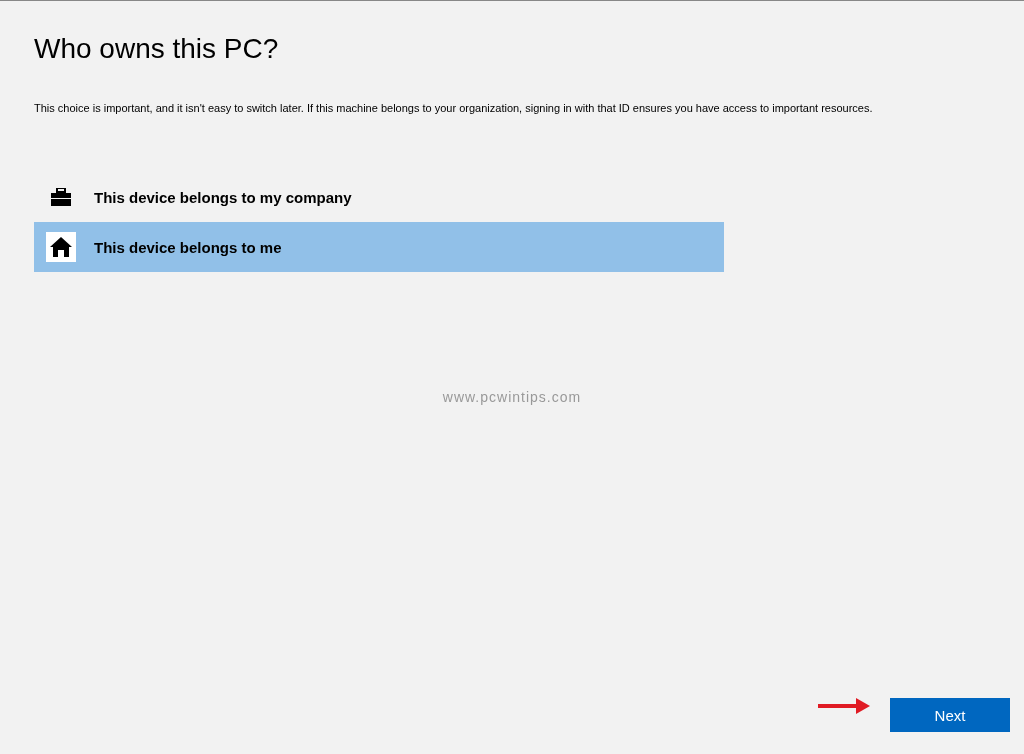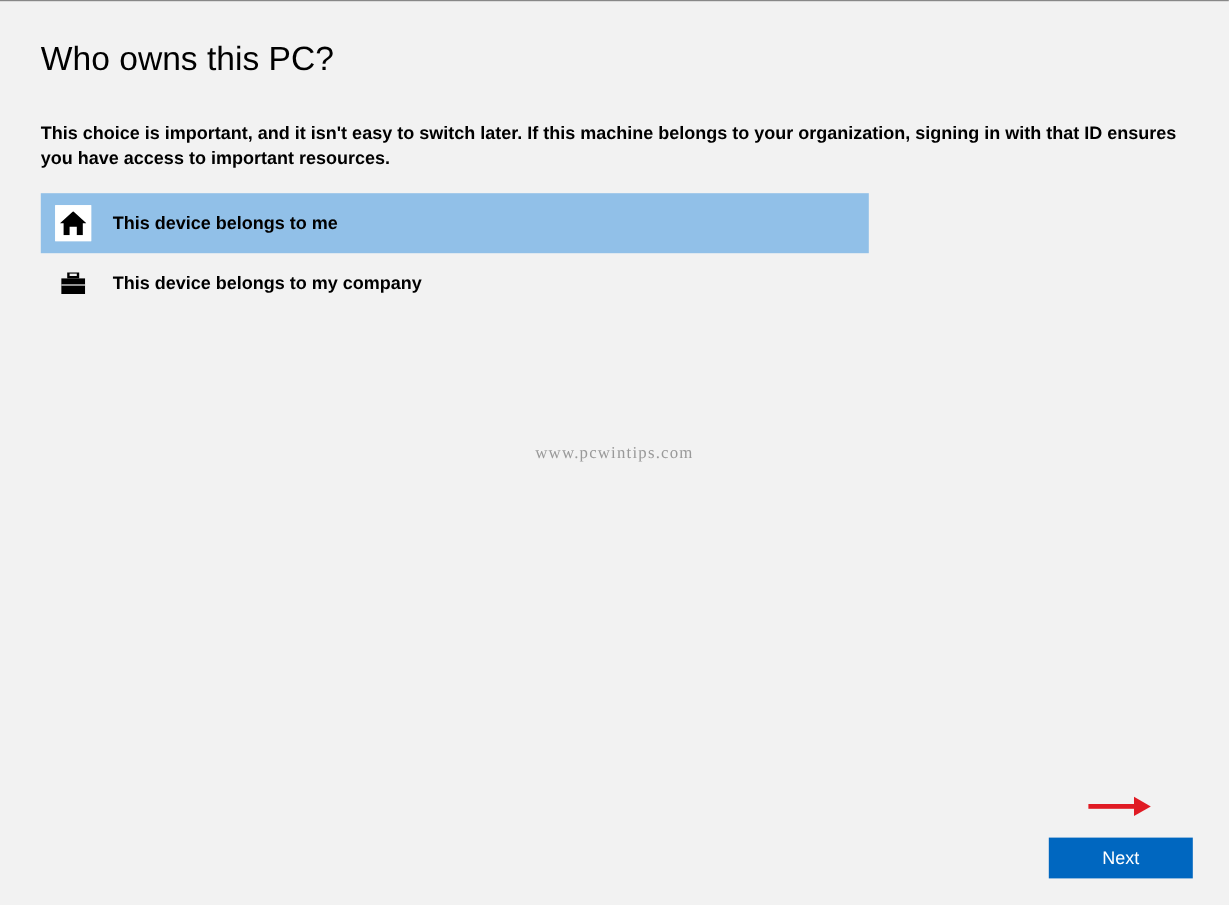--- a/index.html
+++ b/index.html
@@ -19,26 +19,25 @@
     .content {
       padding: 32px 34px 0 34px;
     }
     .page-title {
       font-size: 28px;
       font-weight: 300;
       color: #000;
       margin-bottom: 36px;
     }
     .description {
-      font-size: 15px;
+      font-size: 11px;
       color: #000;
       line-height: 1.4;
-      margin-bottom: 18px;
+      margin-bottom: 56px;
       max-width: 960px;
-      font-weight: bold;
     }
     .options {
       width: 690px;
     }
     .option {
       display: flex;
       align-items: center;
       padding: 10px 12px;
       cursor: pointer;
       gap: 18px;
@@ -58,36 +57,34 @@
       justify-content: center;
       flex-shrink: 0;
     }
     .option-label {
       font-size: 15px;
       font-weight: 600;
       color: #000;
     }
     .watermark {
       position: absolute;
-      top: 370px;
+      top: 388px;
       left: 50%;
       transform: translateX(-50%);
       font-size: 14px;
       color: #999;
       letter-spacing: 1px;
-      font-family: Liberation Serif, serif;
+      font-family: Liberation Sans, sans-serif;
     }
     .footer {
       position: absolute;
       bottom: 22px;
-      right: 30px;
+      right: 14px;
       display: flex;
-      align-items: center;
       gap: 18px;
-      flex-direction: column;
     }
     .arrow {
       width: 54px;
       height: 16px;
       position: relative;
     }
     .arrow-line {
       position: absolute;
       top: 6px;
       left: 0;
@@ -117,38 +114,38 @@
     }
   </style>
 </head>
 <body>
 
 <div class="content">
   <h1 class="page-title">Who owns this PC?</h1>
   <p class="description">This choice is important, and it isn't easy to switch later. If this machine belongs to your organization, signing in with that ID ensures you have access to important resources.</p>
 
   <div class="options">
-    <div class="option selected">
-      <span class="icon-wrapper">
-        <svg width="22" height="20" viewBox="0 0 22 20">
-          <polygon points="11,0 0,10 3,10 3,20 8,20 8,13 14,13 14,20 19,20 19,10 22,10" fill="#000"></polygon>
-        </svg>
-      </span>
-      <span class="option-label">This device belongs to me</span>
-    </div>
-
     <div class="option">
       <span class="icon-wrapper">
         <svg width="20" height="18" viewBox="0 0 20 18">
           <rect x="0" y="5" width="20" height="13" fill="#000"></rect>
           <rect x="6" y="0" width="8" height="4" fill="none" stroke="#000" stroke-width="2"></rect>
           <rect x="0" y="10" width="20" height="1" fill="#f2f2f2"></rect>
         </svg>
       </span>
       <span class="option-label">This device belongs to my company</span>
+    </div>
+
+    <div class="option selected">
+      <span class="icon-wrapper">
+        <svg width="22" height="20" viewBox="0 0 22 20">
+          <polygon points="11,0 0,10 3,10 3,20 8,20 8,13 14,13 14,20 19,20 19,10 22,10" fill="#000"></polygon>
+        </svg>
+      </span>
+      <span class="option-label">This device belongs to me</span>
     </div>
   </div>
 </div>
 
 <div class="watermark">www.pcwintips.com</div>
 
 <div class="footer">
   <div class="arrow">
     <div class="arrow-line"></div>
     <div class="arrow-head"></div>

